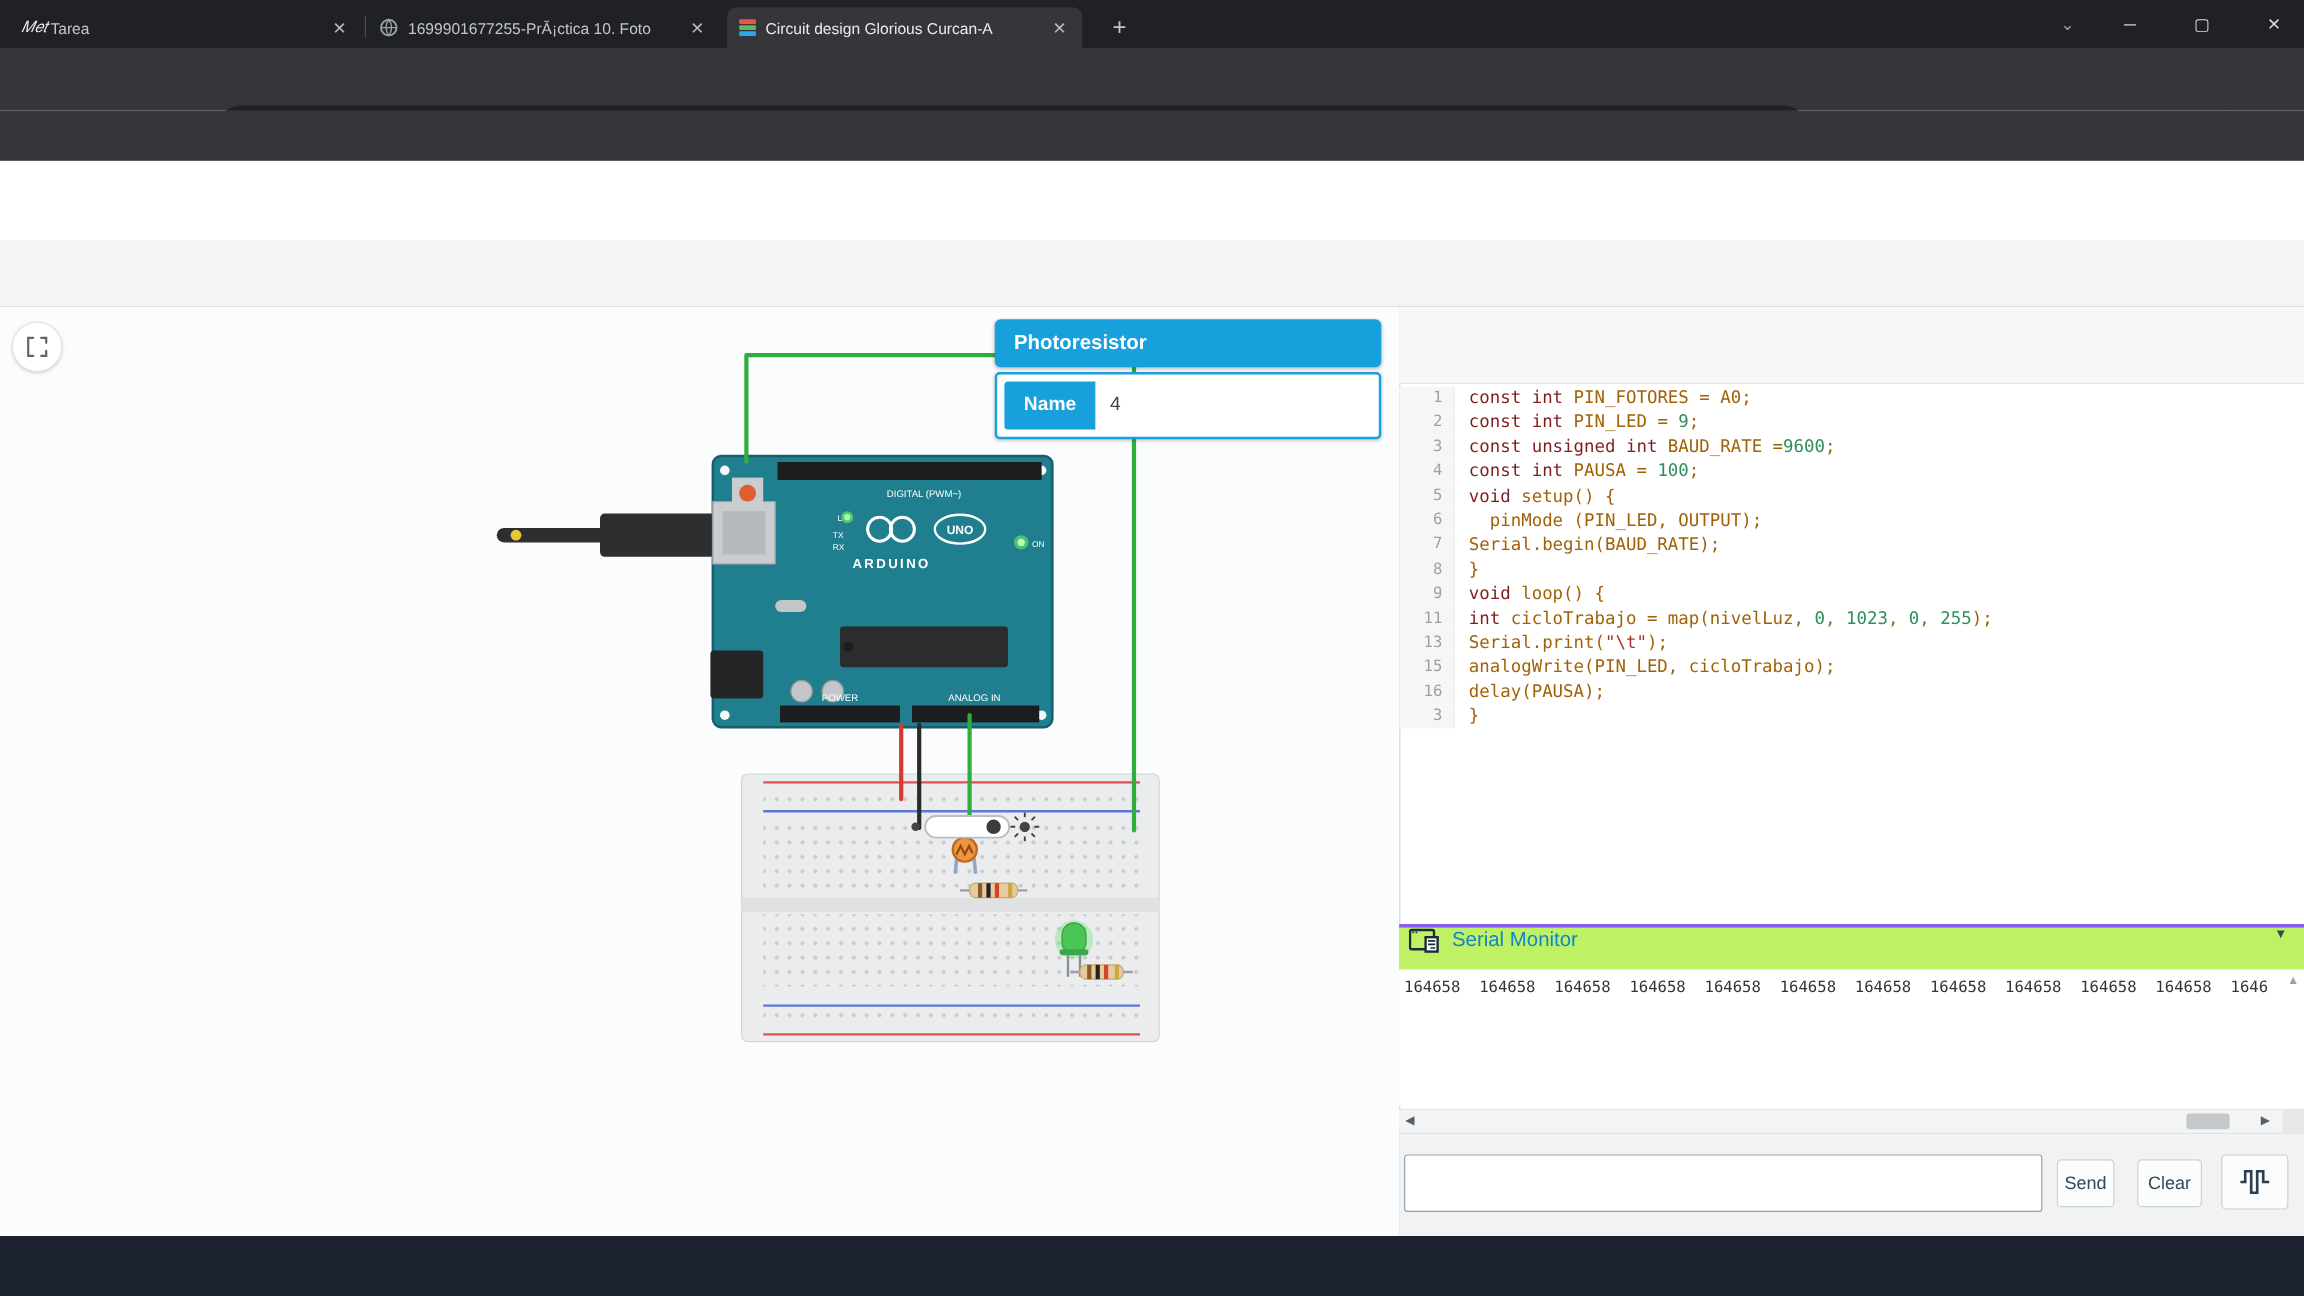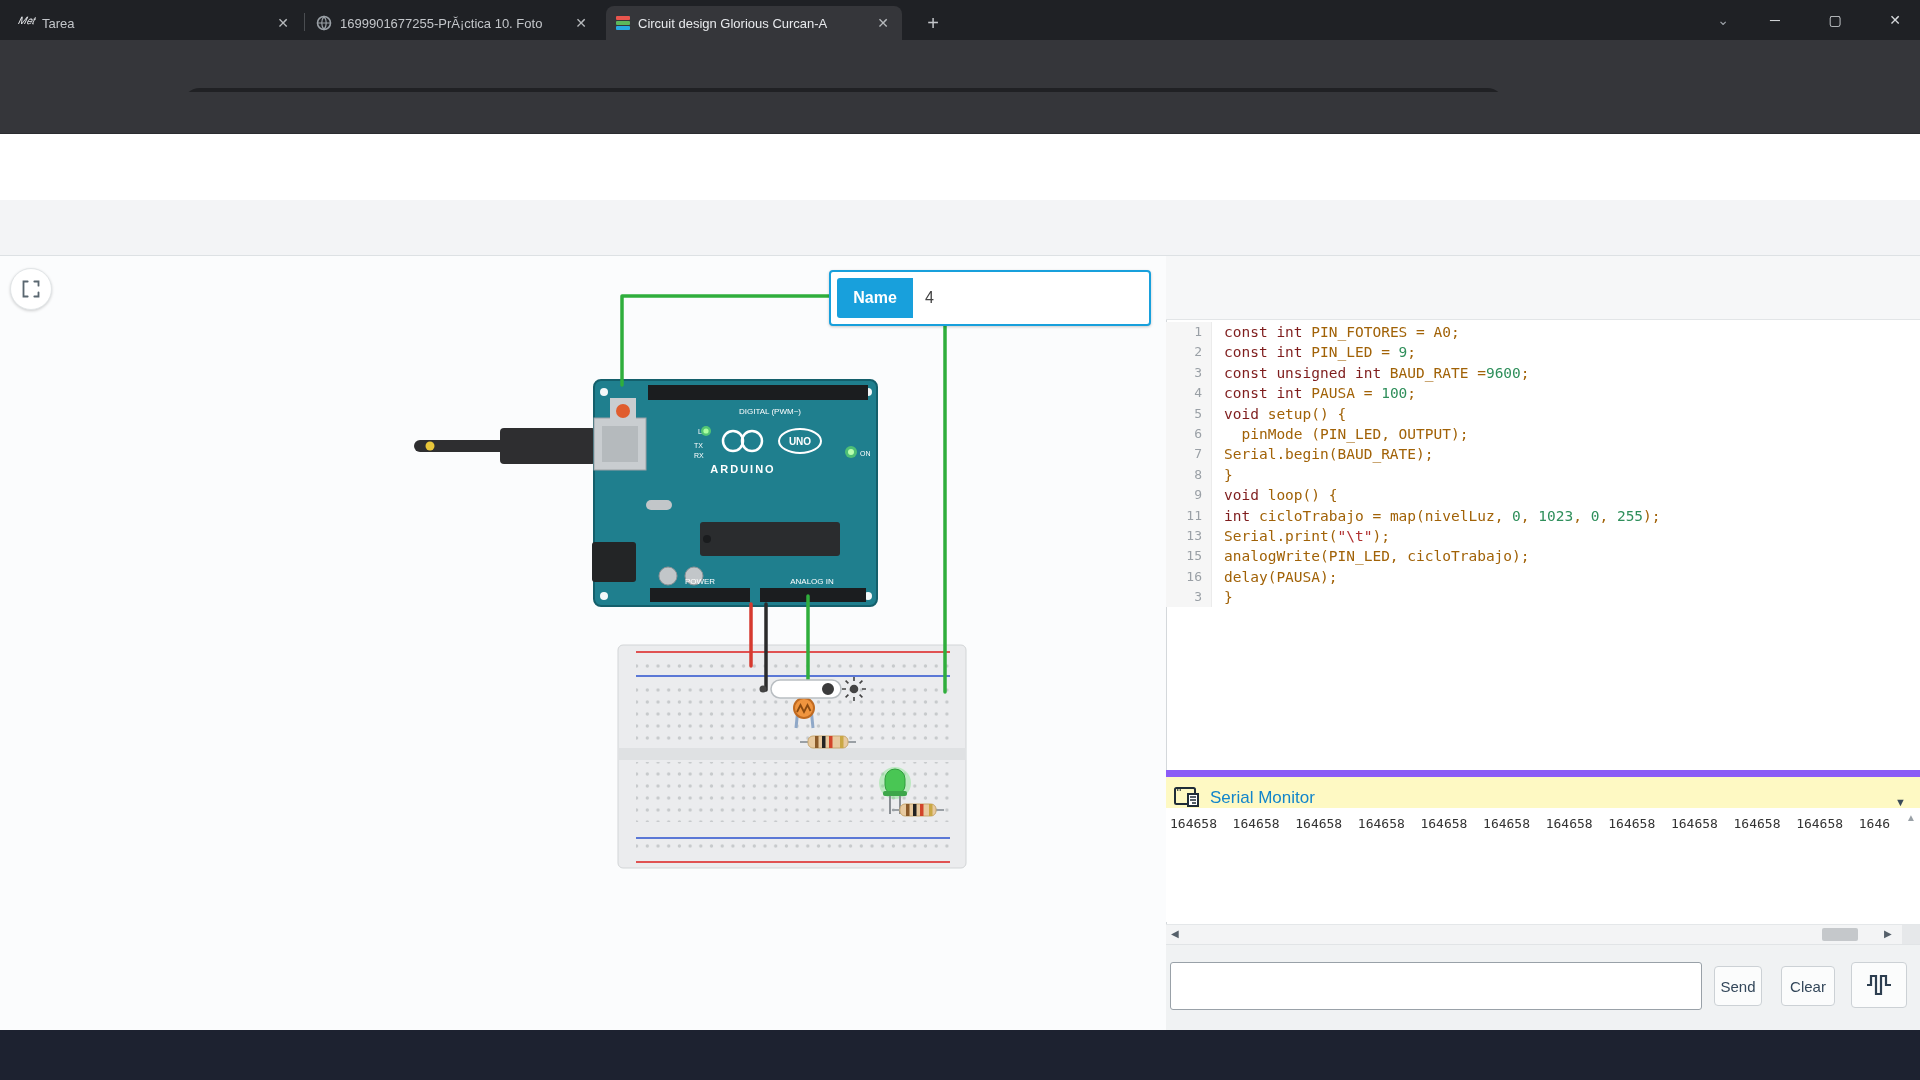--- a/index.html
+++ b/index.html
@@ -58,38 +58,38 @@
 
   
   .codepanel{left:1166px;top:256px;width:754px;height:774px;background:#fff;border-left:1px solid #d4d8db}
   .cphead{left:1166px;top:256px;width:754px;height:64px;background:#f6f7f8;border-bottom:1px solid #e2e5e7}
   .codelines{left:1166px;top:322px;width:754px;height:446px;font-family:"DejaVu Sans Mono","Liberation Mono",monospace;font-size:14.5px;overflow:hidden}
   .code-line{display:flex;height:20.4px;line-height:20.4px;white-space:pre}
   .ln{width:46px;flex:none;text-align:right;padding-right:9px;color:#9aa0a6;background:#f6f6f6;border-right:1px solid #ebebeb;font-size:13px}
   .lt{padding-left:12px;color:#333}
   .kw{color:#7f1d1d}.num{color:#2f8f5b}.str{color:#b03030}.pl{color:#a16207}
 
-  .serialhead{left:1166px;top:770px;width:754px;height:38px;background:#fef9c3;border-top:7px solid #8b5cf6;display:flex;align-items:flex-end}
+  .serialhead{left:1166px;top:770px;width:754px;height:38px;background:#bef264;border-top:3px solid #8b5cf6;display:flex;align-items:flex-start}
   .serialtitle{color:#1285cb;font-size:17px;margin-left:10px}
   .serialbody{left:1166px;top:808px;width:754px;height:114px;background:#fff;overflow:hidden}
   .serialrow{position:absolute;left:4px;top:8px;font-family:"DejaVu Sans Mono","Liberation Mono",monospace;font-size:13px;color:#333;white-space:pre}
   .hscroll{left:1166px;top:924px;width:754px;height:20px;background:#f3f4f5;border-top:1px solid #e4e7e9}
   .inputstrip{left:1166px;top:944px;width:754px;height:86px;background:#f0f2f3;border-top:1px solid #e1e4e6}
   .serialinput{left:1170px;top:962px;width:532px;height:48px;background:#fff;border:1px solid #99a1a8;border-radius:3px;font-size:15px;padding:0 10px;font-family:"Liberation Sans",sans-serif}
   .sbtn{top:966px;height:40px;background:#fbfcfc;border:1px solid #ccd1d5;border-radius:4px;color:#33475a;font-size:15px;display:flex;align-items:center;justify-content:center}
 
   
   .taskbar{left:0;top:1030px;width:1920px;height:50px;background:#1d2230;display:block}
 </style>
 </head>
 <body>
 
 <div class="abs tabstrip">
   <div class="abs tab" style="left:8px;width:294px">
-    <span class="favicon" style="color:#e8eaed;font-size:10px;font-style:italic;font-family:Liberation Serif, serif">𝑀𝑒𝑡</span>
+    <span class="favicon" style="color:#e8eaed;font-size:13px;font-style:italic;font-family:Liberation Serif, serif">𝑀𝑒𝑡</span>
     <span class="title">Tarea</span>
     <span class="x">✕</span>
   </div>
   <div class="tabsep" style="left:304px"></div>
   <div class="abs tab" style="left:306px;width:294px">
     <span class="favicon">
       <svg width="16" height="16" viewBox="0 0 16 16">
           <circle cx="8" cy="8" r="6.5" fill="none" stroke="#9aa0a6" stroke-width="1.6"></circle>
           <path d="M1.5 8h13M8 1.5c-3 3.5-3 9.5 0 13 3-3.5 3-9.5 0-13z" fill="none" stroke="#9aa0a6" stroke-width="1.2"></path>
         </svg>
@@ -440,20 +440,21 @@
 </svg>
 </div>
 
 <div class="abs zoomfit">
   <svg width="20" height="20" viewBox="0 0 24 24">
       <path d="M3 8V3h5M16 3h5v5M21 16v5h-5M8 21H3v-16" fill="none" stroke="#5a6770" stroke-width="2.2" stroke-linecap="round"></path>
     </svg>
 </div>
 
 <div class="abs popup">
+  <div class="bar">Photoresistor</div>
   <div class="body">
     <div class="row">
       <div class="chip">Name</div>
       <input value="4" style="">
     </div>
   </div>
 </div>
 
 <div class="abs codepanel"></div>
 <div class="abs cphead">

